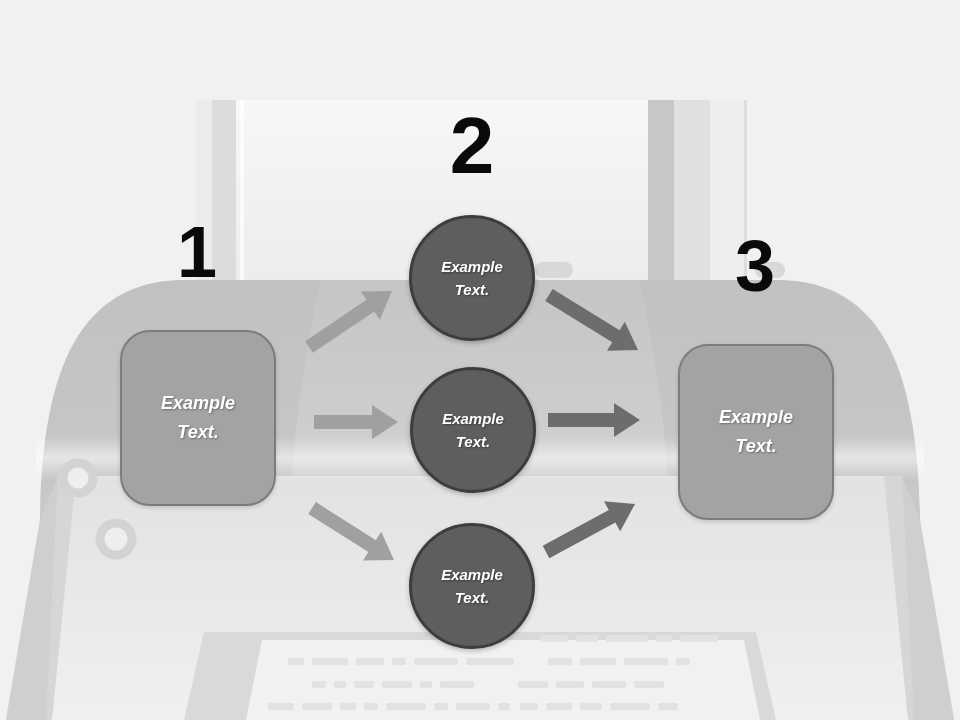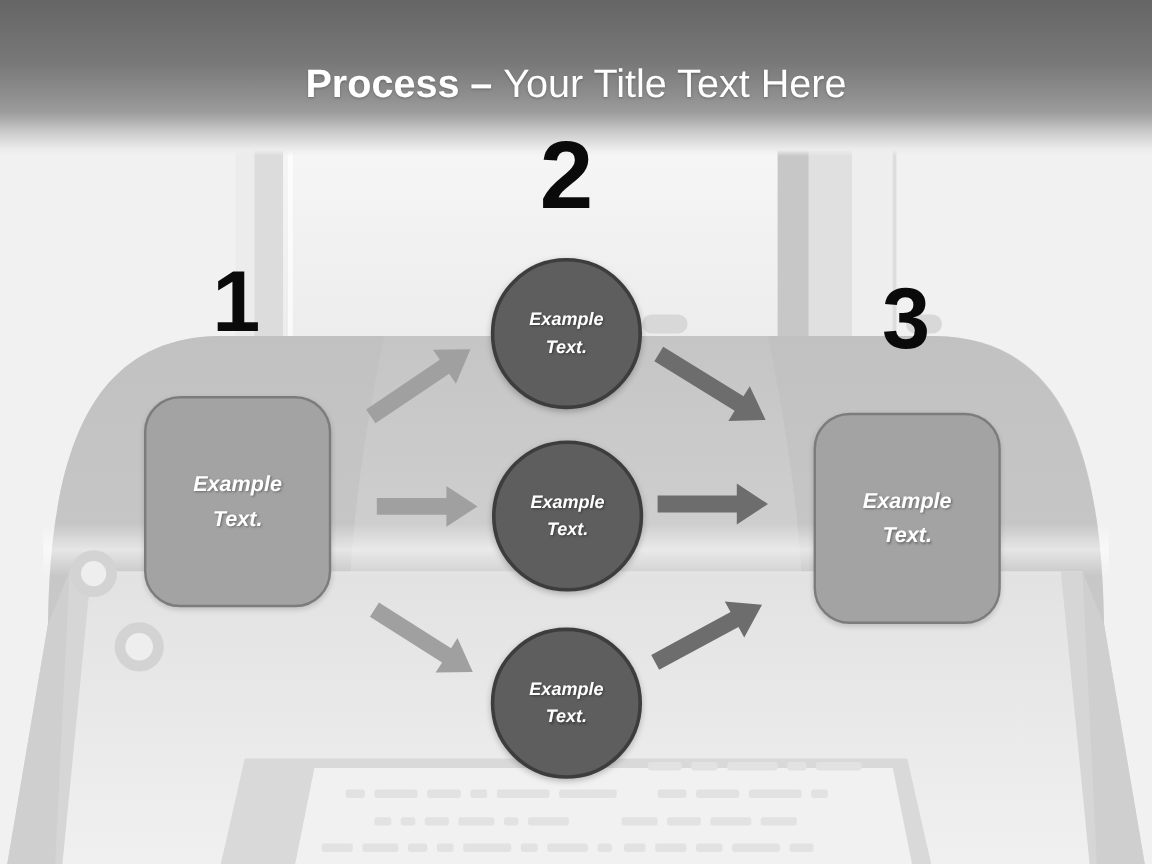--- a/index.html
+++ b/index.html
@@ -141,25 +141,20 @@
         <rect x="546" y="703" width="26" height="7" rx="2"></rect>
       <rect x="580" y="703" width="22" height="7" rx="2"></rect>
         <rect x="610" y="703" width="40" height="7" rx="2"></rect>
       <rect x="658" y="703" width="20" height="7" rx="2"></rect>
     </g>
 
     <circle cx="78" cy="478" r="15" fill="#eeeeee" stroke="#d3d3d3" stroke-width="9"></circle>
     <circle cx="116" cy="539" r="16" fill="#eeeeee" stroke="#d3d3d3" stroke-width="9"></circle>
   </svg>
 
-  <header>
-    <h1>
-      <span class="t-bold">Process</span><span class="t-dash">–</span><span class="t-rest">Your Title Text Here</span>
-    </h1>
-  </header>
 
   <svg class="arrows" width="960" height="720" viewBox="0 0 960 720" aria-hidden="true">
     <polygon class="arrow-light" points="312.9,352.8 374.3,311.4 379.9,319.7 392,291 360.9,291.5 366.5,299.8 305.1,341.2"></polygon>
     <polygon class="arrow-light" points="314,429 372,429 372,439 398,422 372,405 372,415 314,415"></polygon>
     <polygon class="arrow-light" points="308.3,513.9 368.4,552 363,560.5 394,560 381.2,531.7 375.9,540.2 315.8,502.1"></polygon>
     <polygon class="arrow-dark" points="545.3,301 612.2,342.3 607,350.8 638,350 624.8,321.8 619.6,330.3 552.7,289"></polygon>
     <polygon class="arrow-dark" points="548,427 614,427 614,437 640,420 614,403 614,413 548,413"></polygon>
     <polygon class="arrow-dark" points="549.3,558.2 615.4,522.5 620.2,531.3 635,504 604,501.3 608.8,510.1 542.7,545.8"></polygon>
   </svg>
 

